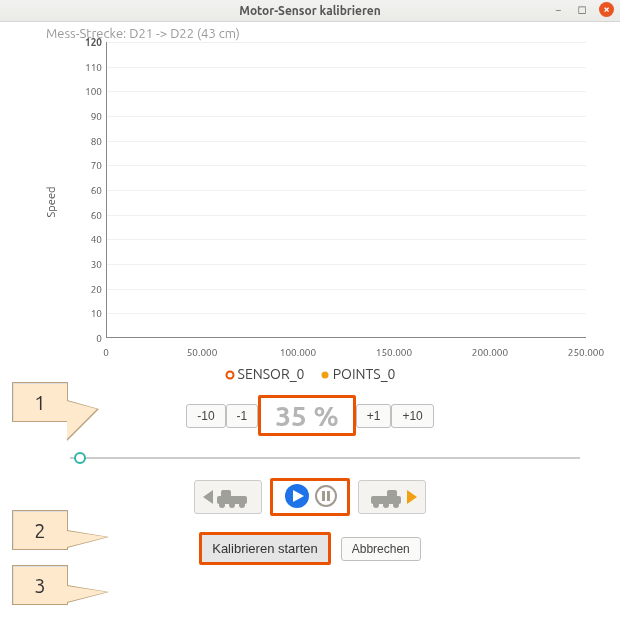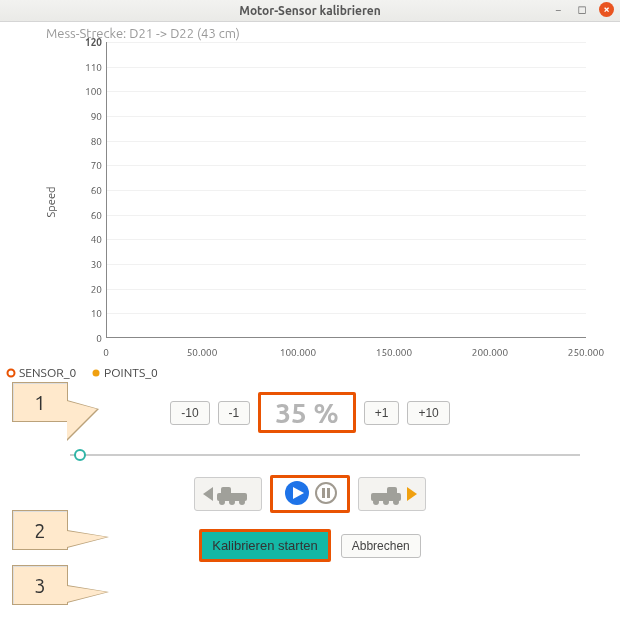--- a/index.html
+++ b/index.html
@@ -91,35 +91,35 @@
     opacity: 0.12;
   }
   .xtick {
     position: absolute;
     bottom: 4px;
     font-size: 10px;
     color: #555;
     transform: translateX(-50%);
   }
   .legend {
+    text-align: center;
     margin-top: 4px;
-    font-size: 12px;
+    font-size: 14px;
     color: #444;
   }
   .legend-item { margin: 0 6px; }
   .legend-marker {
     display: inline-block;
     vertical-align: middle;
     margin-right: 3px;
   }
   .btnrow {
     display: flex;
     justify-content: center;
     align-items: center;
-    gap: 8px;
     margin-top: 12px;
   }
   button.std {
     padding: 4px 10px;
     background: #fafaf8;
     border: 1px solid #bfbfbf;
     border-radius: 3px;
     font-size: 12px;
     color: #444;
     cursor: pointer;
@@ -181,21 +181,21 @@
   }
   .bottom-row {
     display: flex;
     justify-content: center;
     align-items: center;
     gap: 10px;
     margin-top: 16px;
   }
   .bottom-row button.primary {
     border: 3px solid #e95302;
-    background: #14b8a6;
+    background: #e5e5e5;
     padding: 6px 10px;
     font-size: 13px;
     color: #333;
     border-radius: 2px;
     cursor: pointer;
   }
   .callout {
     position: absolute;
     background: #ffe9cc;
     border: 1px solid #bba27a;

